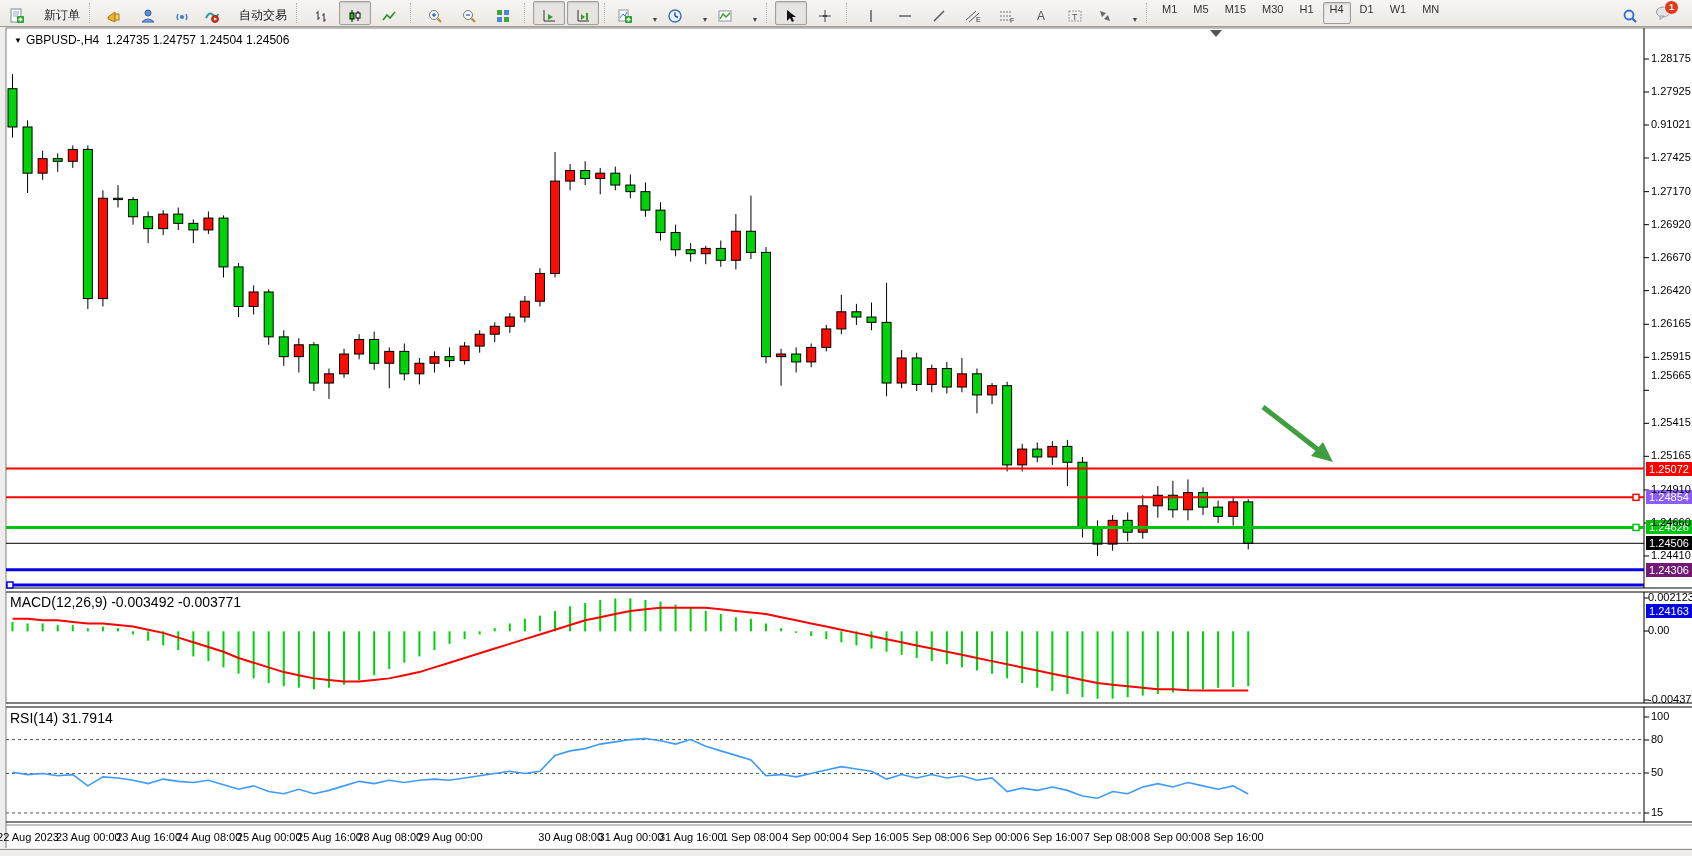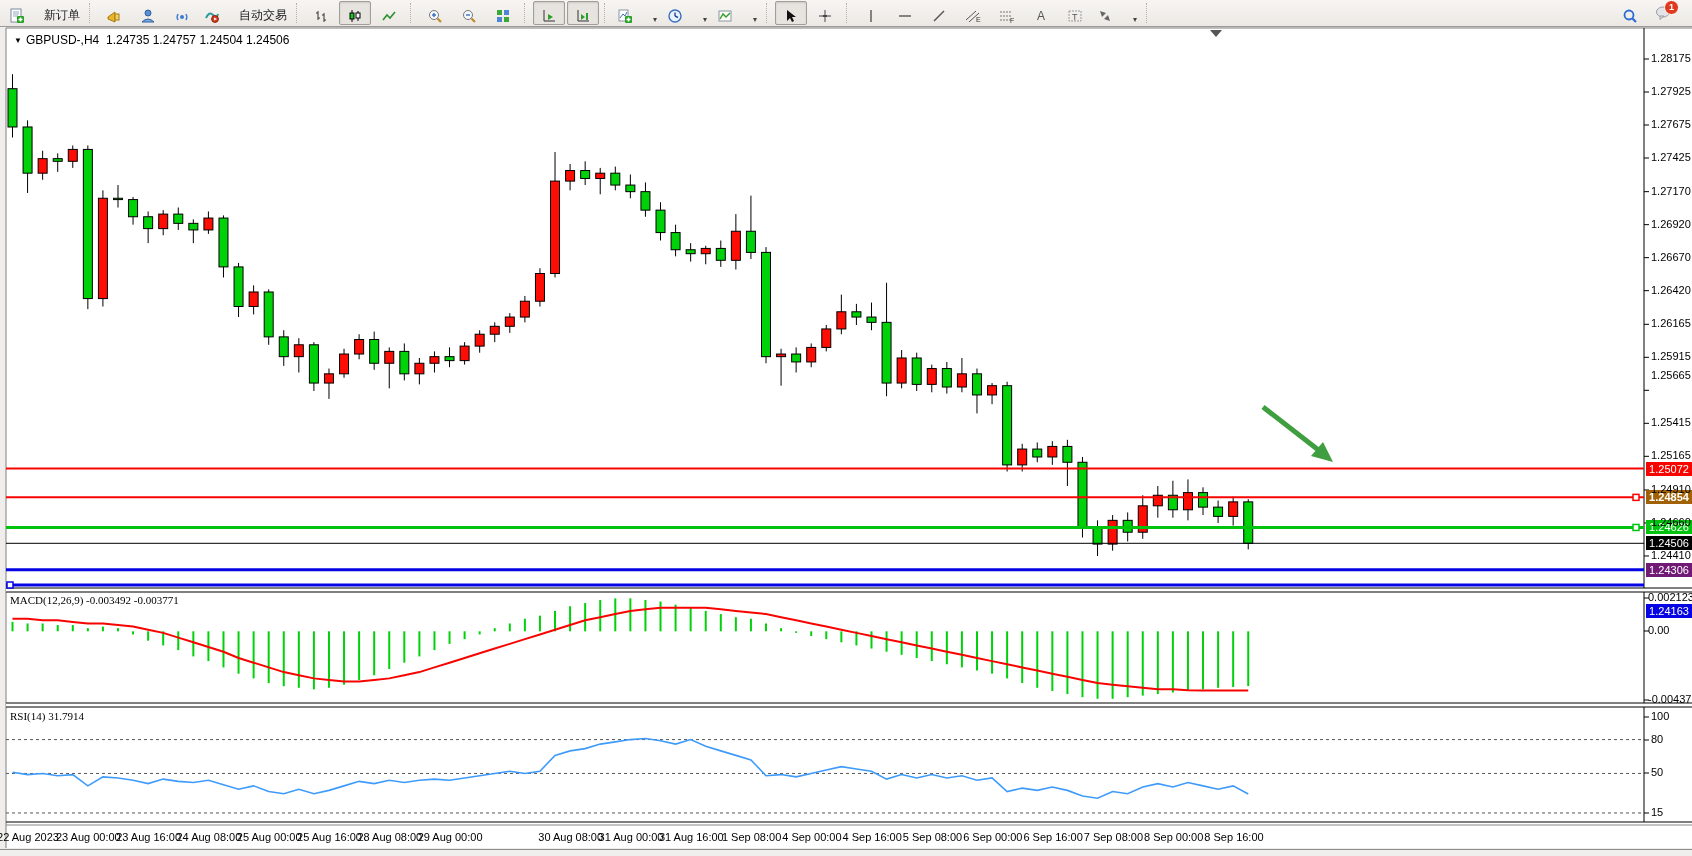--- a/index.html
+++ b/index.html
@@ -26,21 +26,21 @@
   
   #chart-bg{position:absolute;left:6px;top:28px;width:1686px;height:820px;background:#fff;z-index:1;}
   #chart-svg{position:absolute;left:0;top:0;z-index:5;}
   #overlay{position:absolute;left:0;top:0;width:1692px;height:856px;z-index:6;pointer-events:none;}
   .lab{position:absolute;font-size:11px;color:#000;white-space:nowrap;}
   .badge{position:absolute;left:1646px;width:46px;height:14px;line-height:14px;color:#fff;
          font-size:11px;text-align:center;}
   .tlab{position:absolute;font-size:11px;color:#000;white-space:nowrap;transform:translateX(-50%);}
   #chart-title{position:absolute;left:14px;top:33px;font-size:12px;color:#000;z-index:7;}
   #chart-title .tri{font-size:8px;vertical-align:1px;margin-right:4px;color:#000;}
-  .ind-label{position:absolute;font-size:11px;color:#000;z-index:7;font-family:Liberation Serif, serif;}
+  .ind-label{position:absolute;font-size:14px;color:#000;z-index:7;}
   #footer{position:absolute;left:0;top:849px;width:1692px;height:7px;background:#f0eeec;
           border-top:1px solid #8f8d8a;z-index:8;}
   svg text{font-family:"Liberation Sans",sans-serif;}
 </style>
 </head>
 <body>
 
 <div id="stage">
 
   <div id="toolbar">
@@ -230,20 +230,31 @@
         </svg>
     </div>
     <div class="tb-btn">
       <svg width="16" height="16">
           <polygon points="3,3 9,5 5,9" fill="#666"></polygon>
           <polygon points="13,13 7,11 11,7" fill="#666"></polygon>
         </svg>
       <span class="caret">▾</span>
     </div>
     <div class="grip"></div>
+    <div id="tf-group" style="display:flex;">
+        <div class="tf-btn">M1</div>
+        <div class="tf-btn">M5</div>
+        <div class="tf-btn">M15</div>
+        <div class="tf-btn">M30</div>
+        <div class="tf-btn">H1</div>
+        <div class="tf-btn active">H4</div>
+        <div class="tf-btn">D1</div>
+        <div class="tf-btn">W1</div>
+        <div class="tf-btn">MN</div>
+      </div>
     <div class="spacer"></div>
     <div class="tb-btn">
       <svg width="16" height="16">
           <circle cx="7" cy="7" r="4.5" fill="none" stroke="#2b6cd4" stroke-width="1.8"></circle>
           <line x1="10.5" y1="10.5" x2="14" y2="14" stroke="#2b6cd4" stroke-width="2.2"></line>
         </svg>
     </div>
     <div class="tb-btn" style="margin-right:8px;">
       <span id="chat-wrap">
         <svg width="18" height="16">
@@ -561,28 +572,28 @@
       <line x1="1644" y1="717" x2="1649" y2="717" stroke="#000"></line>
       <line x1="1644" y1="740" x2="1649" y2="740" stroke="#000"></line>
       <line x1="1644" y1="773" x2="1649" y2="773" stroke="#000"></line>
       <line x1="1644" y1="813" x2="1649" y2="813" stroke="#000"></line>
       <polygon points="1210,30 1222,30 1216,37" fill="#555"></polygon>
       <line x1="1263" y1="407" x2="1321" y2="452" stroke="#3f9e3f" stroke-width="5"></line>
       <polygon points="1333,462 1311,456 1323,442" fill="#3f9e3f"></polygon>
     </svg>
   <div id="overlay">
       <div class="badge" style="left: 1646px; top: 461.596px; background: rgb(248, 4, 0);">1.25072</div>
-      <div class="badge" style="left: 1646px; top: 490.372px; background: #a16207; font-weight: bold;">1.24854</div>
+      <div class="badge" style="left: 1646px; top: 490.372px; background: #8b5cf6;">1.24854</div>
       <div class="badge" style="left: 1646px; top: 520.468px; background: rgb(0, 195, 14);">1.24626</div>
       <div class="badge" style="left: 1646px; top: 536.308px; background: rgb(0, 0, 0);">1.24506</div>
       <div class="badge" style="left: 1646px; top: 562.708px; background: #701a75;">1.24306</div>
       <div class="badge" style="left: 1646px; top: 604px; background: rgb(4, 4, 228);">1.24163</div>
       <div class="lab" style="left: 1651px; top: 52px;">1.28175</div>
       <div class="lab" style="left: 1651px; top: 85px;">1.27925</div>
-      <div class="lab" style="left: 1651px; top: 118px;">1.27675</div>
+      <div class="lab" style="left: 1651px; top: 118px;">0.91021</div>
       <div class="lab" style="left: 1651px; top: 151px;">1.27425</div>
       <div class="lab" style="left: 1651px; top: 184.66px;">1.27170</div>
       <div class="lab" style="left: 1651px; top: 217.66px;">1.26920</div>
       <div class="lab" style="left: 1651px; top: 250.66px;">1.26670</div>
       <div class="lab" style="left: 1651px; top: 283.66px;">1.26420</div>
       <div class="lab" style="left: 1651px; top: 317.32px;">1.26165</div>
       <div class="lab" style="left: 1651px; top: 350.32px;">1.25915</div>
       <div class="lab" style="left: 1651px; top: 369px;">1.25665</div>
       <div class="lab" style="left: 1651px; top: 416.32px;">1.25415</div>
       <div class="lab" style="left: 1651px; top: 449.32px;">1.25165</div>

